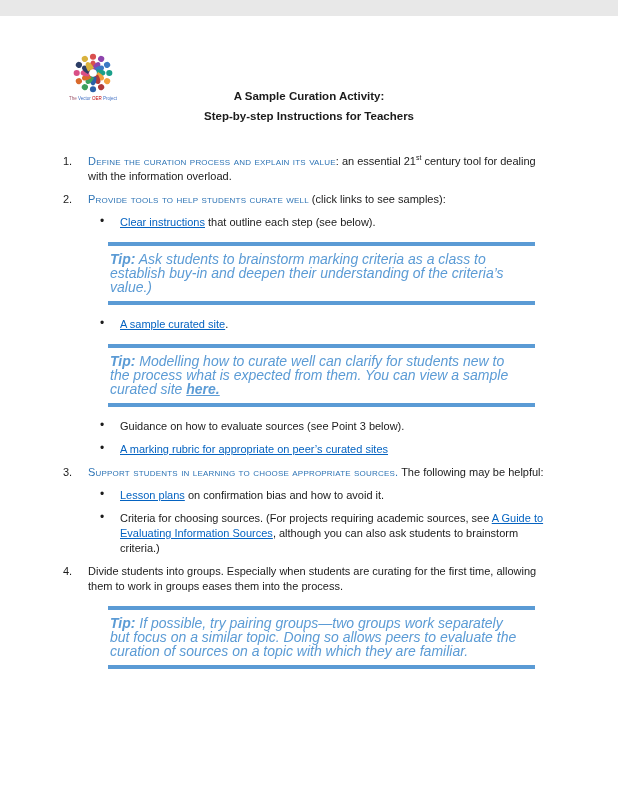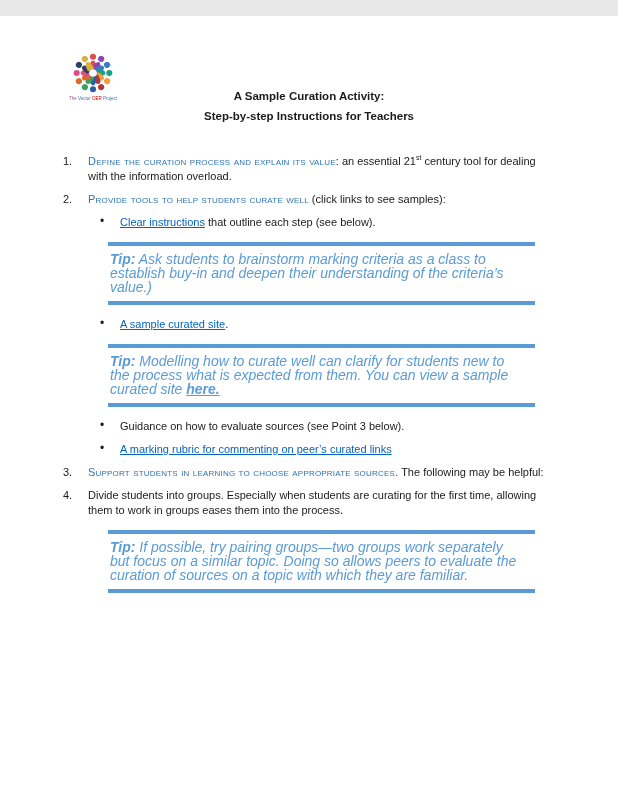--- a/index.html
+++ b/index.html
@@ -156,31 +156,37 @@
 
       <div class="tip">
         <b>Tip:</b><span> Modelling how to curate well can clarify for students new to the process what is expected from them. You can view a sample curated site </span><span class="tiplnk">here.</span>
       </div>
 
       <div class="bullet">
         <span>Guidance on how to evaluate sources (see Point 3 below).</span>
       </div>
 
       <div class="bullet">
-        <span class="lnk">A marking rubric for commenting on peer’s curated links</span>
+        <span class="lnk">A marking rubric for appropriate on peer’s curated sites</span>
       </div>
 
       <div class="num-item">
         <span class="num">3.</span>
         <span class="sc">Support students in learning to choose appropriate sources.</span><span> The following may be helpful:</span>
       </div>
 
 
 
+      <div class="bullet">
+        <span class="lnk">Lesson plans</span><span> on confirmation bias and how to avoid it.</span>
+      </div>
 
+      <div class="bullet">
+        <span>Criteria for choosing sources. (For projects requiring academic sources, see </span><span class="lnk">A Guide to Evaluating Information Sources</span><span>, although you can also ask students to brainstorm criteria.)</span>
+      </div>
 
       <div class="num-item">
         <span class="num">4.</span>
         <span>Divide students into groups. Especially when students are curating for the first time, allowing them to work in groups eases them into the process.</span>
       </div>
 
       <div class="tip">
         <b>Tip:</b><span> If possible, try pairing groups—two groups work separately but focus on a similar topic. Doing so allows peers to evaluate the curation of sources on a topic with which they are familiar.</span>
       </div>
 

